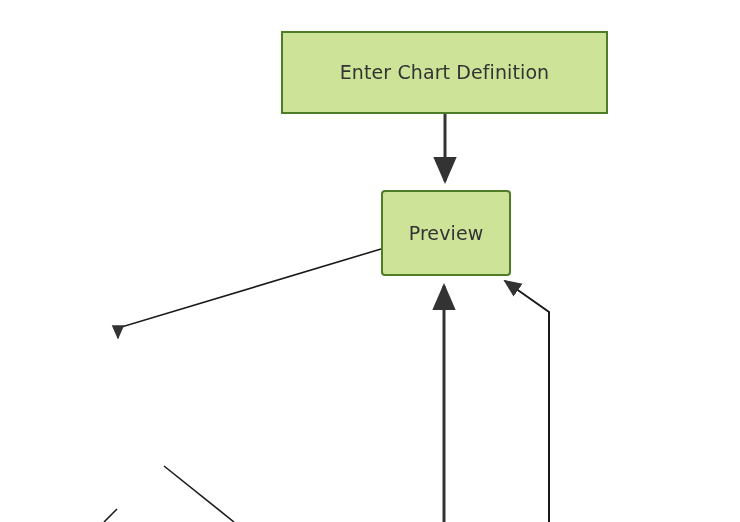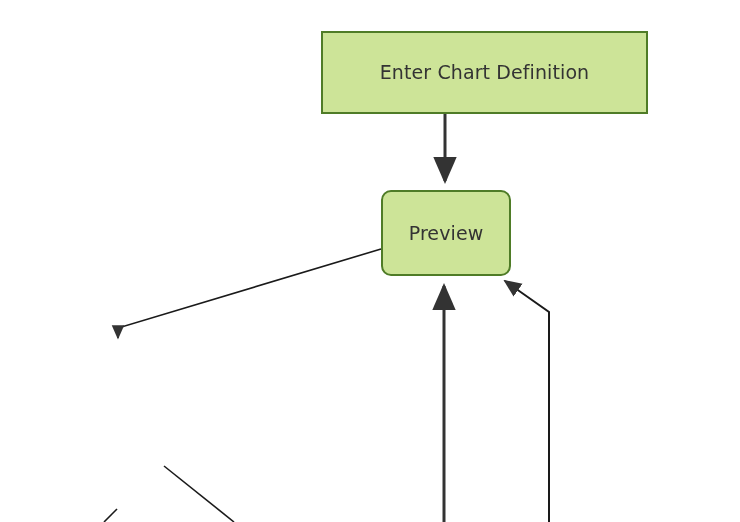--- a/index.html
+++ b/index.html
@@ -44,32 +44,31 @@
   }
 
   
   #node-enter-chart-definition {
     left: 281px;
     top: 31px;
     width: 327px;
     height: 83px;
     background: #cde498;
     border: 2px solid #4f7c27;
-    margin-left: 40px;
   }
 
   
   #node-preview {
     left: 381px;
     top: 190px;
     width: 130px;
     height: 86px;
     background: #cde498;
     border: 2px solid #4f7c27;
-    border-radius: 10px;
+    border-radius: 4px;
   }
 
   
   #node-decide {
     left: 38px;
     top: 348px;
     width: 158px;
     height: 161px;
     background: transparent;
     border: none;

